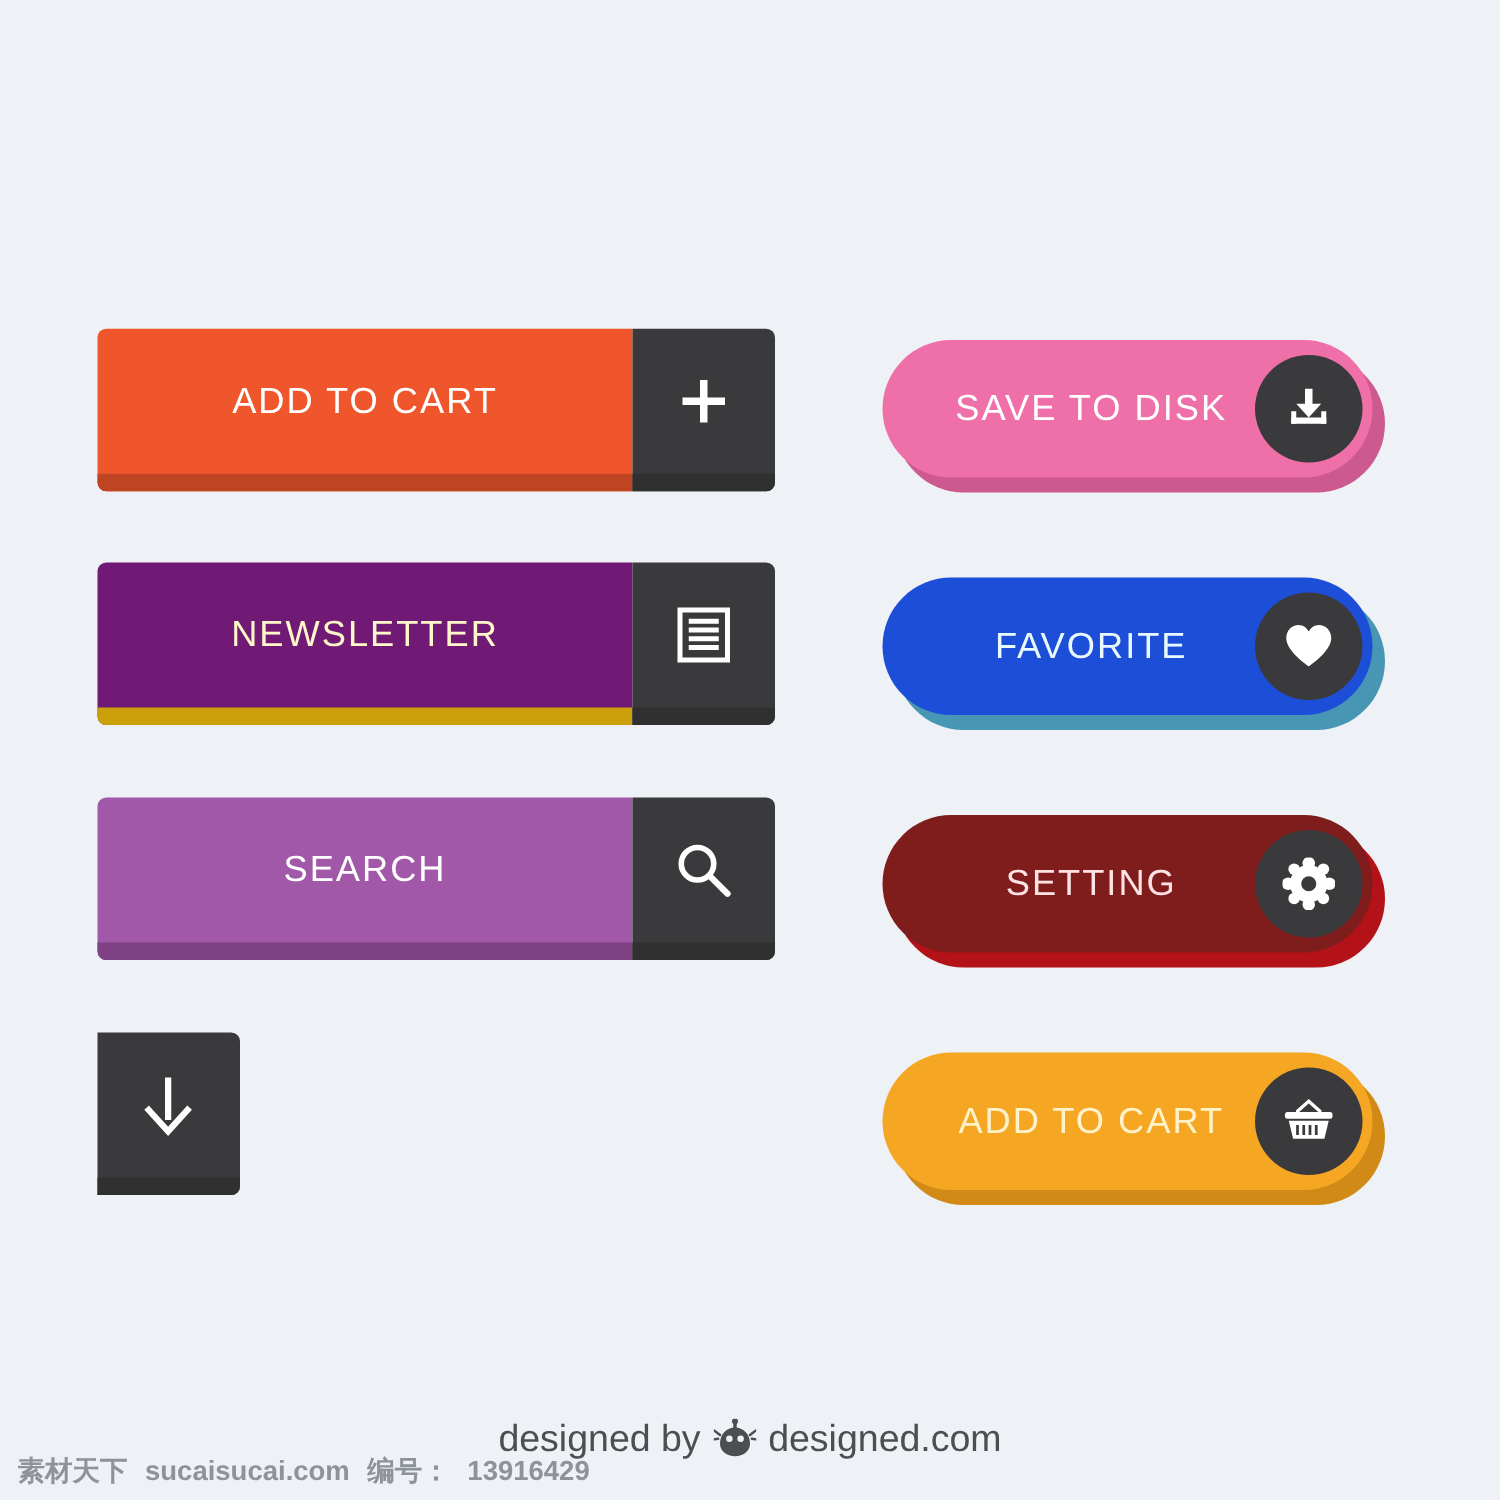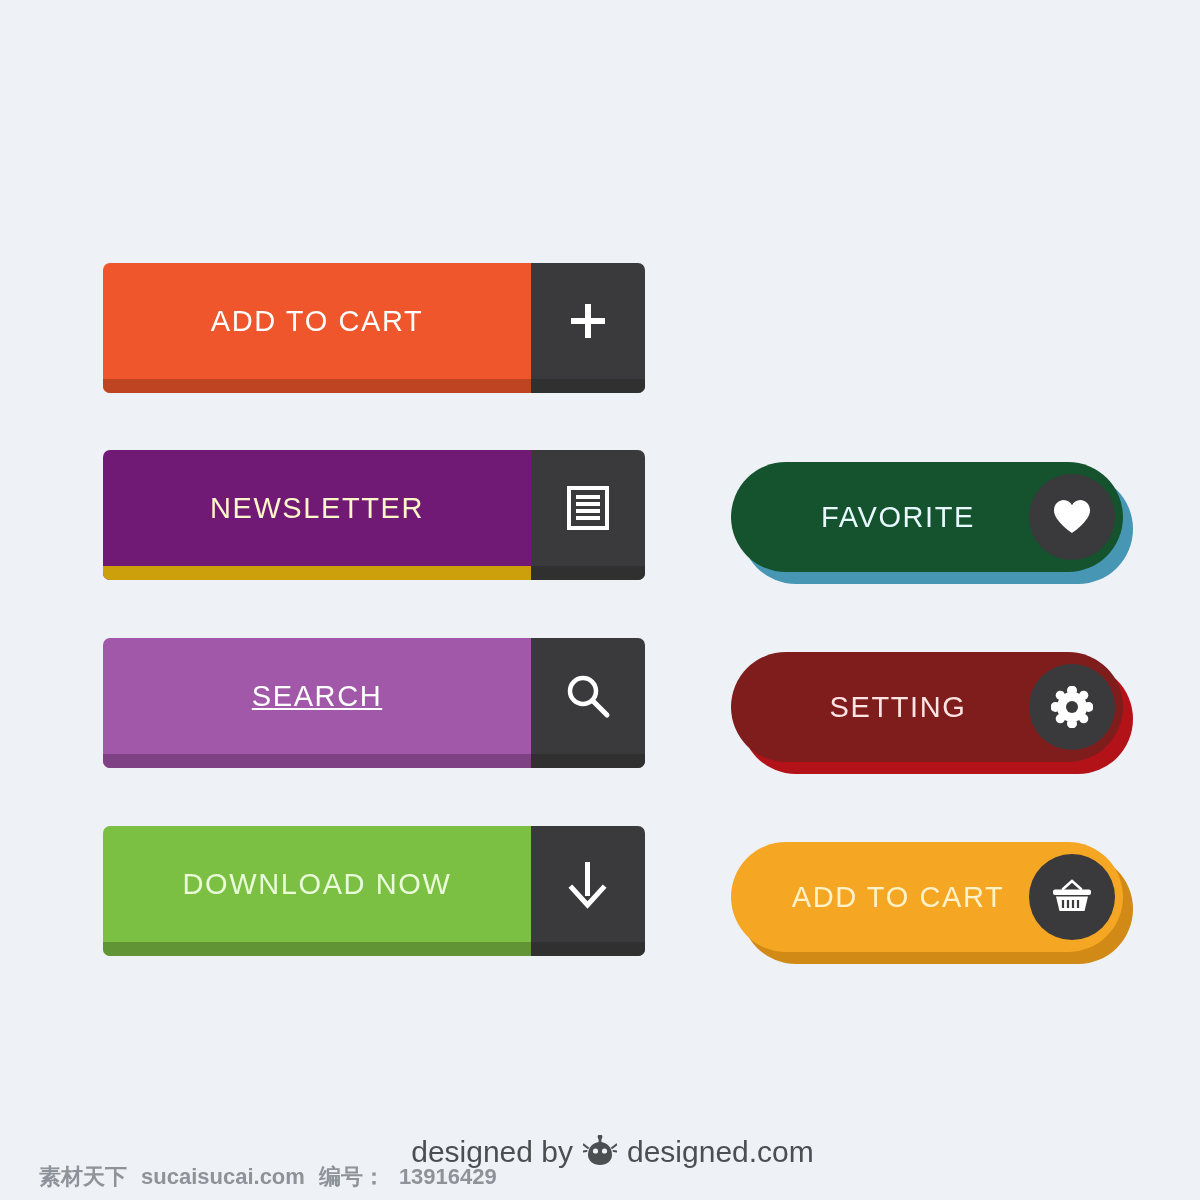--- a/index.html
+++ b/index.html
@@ -11,21 +11,20 @@
     height: 1200px;
     background: #eef1f5;
     font-family: "Liberation Sans", sans-serif;
     overflow: hidden;
     position: relative;
   }
 
   .canvas {
     position: absolute;
     inset: 0;
-    margin-left: 25px;
   }
 
   
   .rect-btn {
     position: absolute;
     width: 542px;
     height: 130px;
     display: flex;
     align-items: stretch;
   }
@@ -192,48 +191,59 @@
         <rect x="10" y="10" width="24" height="4" fill="#ffffff"></rect>
         <rect x="10" y="17" width="24" height="4" fill="#ffffff"></rect>
         <rect x="10" y="24" width="24" height="4" fill="#ffffff"></rect>
         <rect x="10" y="31" width="24" height="4" fill="#ffffff"></rect>
       </svg>
     </div>
   </div>
 
   <div class="rect-btn" id="L2" style="left: 78px; top: 638px;">
     <div class="body" style="background: rgb(162, 88, 168); --lip: #7e4184;">
-      <span class="label" style="color: rgb(255, 255, 255); text-decoration: underline;">SEARCH</span>
+      <span class="label" style="color: rgb(255, 255, 255);">SEARCH</span>
     <div style="position: absolute; left: 0px; right: 0px; bottom: 0px; height: 14px; border-bottom-left-radius: 7px; background: rgb(126, 65, 132);"></div>
       </div>
     <div class="icon-pane">
       <svg width="48" height="48" viewBox="0 0 48 48">
         <circle cx="19" cy="19" r="13" fill="none" stroke="#ffffff" stroke-width="4.5"></circle>
         <line x1="28.5" y1="28.5" x2="43" y2="43" stroke="#ffffff" stroke-width="5" stroke-linecap="round"></line>
       </svg>
     </div>
   </div>
 
   <div class="rect-btn" id="L3" style="left: 78px; top: 826px;">
-    <div class="body" style="background: rgb(123, 192, 67); --lip: #619434;">
-      <span class="label" style="color: rgb(234, 251, 217);">DOWNLOAD NOW</span>
-    <div style="position: absolute; left: 0px; right: 0px; bottom: 0px; height: 14px; border-bottom-left-radius: 7px; background: rgb(97, 148, 52);"></div>
-      </div>
     <div class="icon-pane">
       <svg width="46" height="50" viewBox="0 0 46 50">
         <rect x="20" y="3" width="5" height="34" fill="#ffffff"></rect>
         <path d="M7 29 L22.5 46 L38 29" fill="none" stroke="#ffffff" stroke-width="5" stroke-linecap="square" stroke-linejoin="miter"></path>
       </svg>
     </div>
   </div>
 
+  <div class="pill-btn" id="R0" style="left: 706px; top: 272px;">
+    <div class="shadow" style="background: rgb(204, 90, 142);"></div>
+    <div class="face" style="background: rgb(239, 111, 168);">
+      <span class="label" style="color: rgb(255, 255, 255);">SAVE TO DISK</span>
+    </div>
+    <div class="knob">
+      <svg width="40" height="40" viewBox="0 0 40 40">
+        <rect x="17" y="4" width="6" height="17" fill="#ffffff"></rect>
+        <path d="M10 16 L20 27 L30 16" fill="#ffffff"></path>
+        <rect x="6" y="27" width="28" height="5" fill="#ffffff"></rect>
+        <rect x="6" y="22" width="4" height="10" fill="#ffffff"></rect>
+        <rect x="30" y="22" width="4" height="10" fill="#ffffff"></rect>
+      </svg>
+    </div>
+  </div>
 
   <div class="pill-btn" id="R1" style="left: 706px; top: 462px;">
     <div class="shadow" style="background: rgb(70, 150, 180);"></div>
-    <div class="face" style="background: #14532d; text-align: center;">
+    <div class="face" style="background: #1d4ed8; text-align: center;">
       <span class="label" style="color: rgb(232, 249, 255);">FAVORITE</span>
     </div>
     <div class="knob">
       <svg width="40" height="38" viewBox="0 0 40 38">
         <path d="M20 35 C20 35 2 23 2 12.5 C2 6 6.8 2 11.8 2 C15.4 2 18.4 4.2 20 7.2 C21.6 4.2 24.6 2 28.2 2 C33.2 2 38 6 38 12.5 C38 23 20 35 20 35 Z" fill="#ffffff"></path>
       </svg>
     </div>
   </div>
 
   <div class="pill-btn" id="R2" style="left: 706px; top: 652px;">

